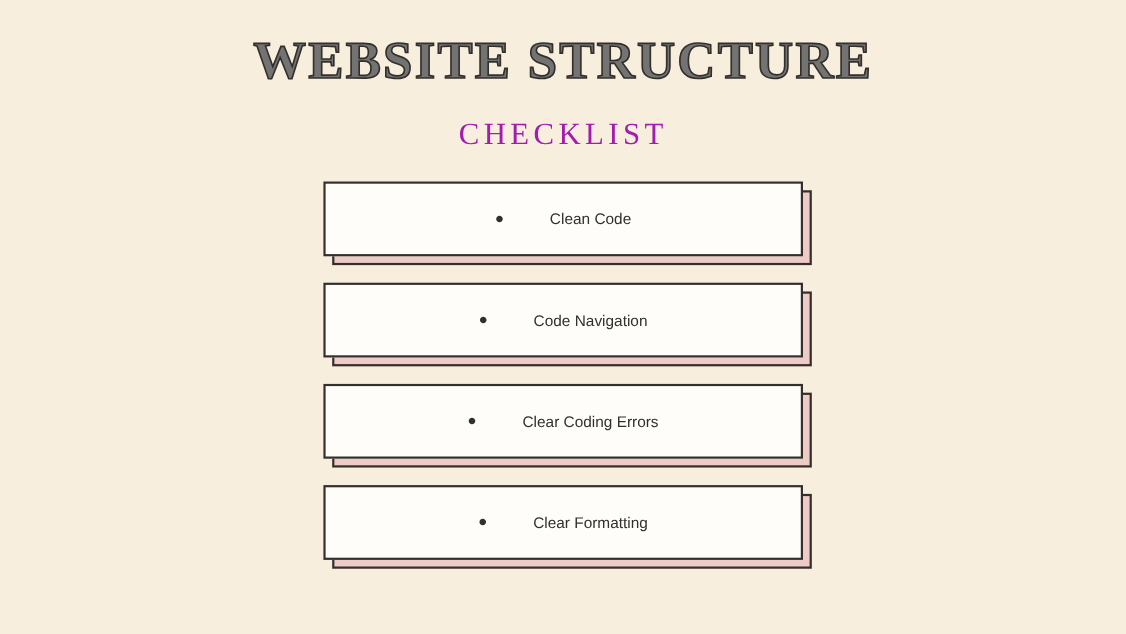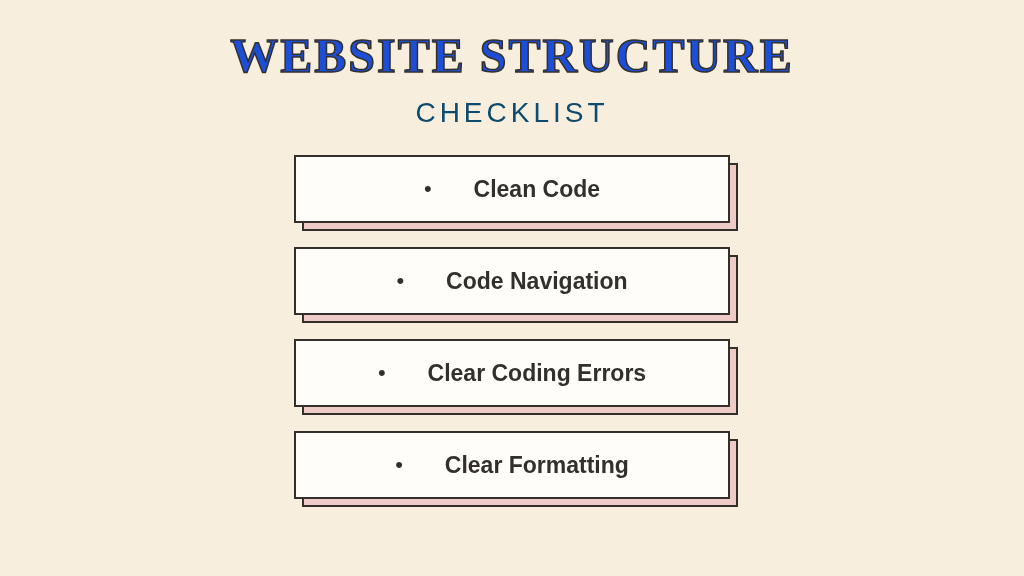--- a/index.html
+++ b/index.html
@@ -14,31 +14,31 @@
       font-family: Arial, sans-serif;
       display: flex;
       flex-direction: column;
       align-items: center;
       padding-top: 28px;
     }
     .title {
       font-size: 48px;
       font-weight: 900;
       letter-spacing: 2px;
-      color: #1d4ed8;
+      color: #737373;
       font-family: Georgia, serif;
       text-transform: uppercase;
       -webkit-text-stroke: 1.5px #33302b;
     }
     .subtitle {
       font-size: 28px;
-      color: #0c4a6e;
-      font-family: Liberation Sans, sans-serif;
+      color: #a21caf;
+      font-family: Liberation Serif, serif;
       letter-spacing: 4px;
-      margin-top: 14px;
+      margin-top: 24px;
       margin-bottom: 26px;
       text-transform: uppercase;
     }
     .checklist {
       display: flex;
       flex-direction: column;
       gap: 24px;
     }
     .item-wrap {
       position: relative;
@@ -65,22 +65,22 @@
       display: flex;
       align-items: center;
       justify-content: center;
     }
     .bullet {
       font-size: 22px;
       color: #33302b;
       margin-right: 42px;
     }
     .item-text {
-      font-size: 23px;
-      font-weight: 700;
+      font-size: 14px;
+      font-weight: 400;
       color: #33302b;
       font-family: -apple-system, BlinkMacSystemFont, "Segoe UI", sans-serif;
     }
   </style>
 </head>
 <body>
 
 <div class="title">WEBSITE STRUCTURE</div>
 <div class="subtitle">CHECKLIST</div>
 

